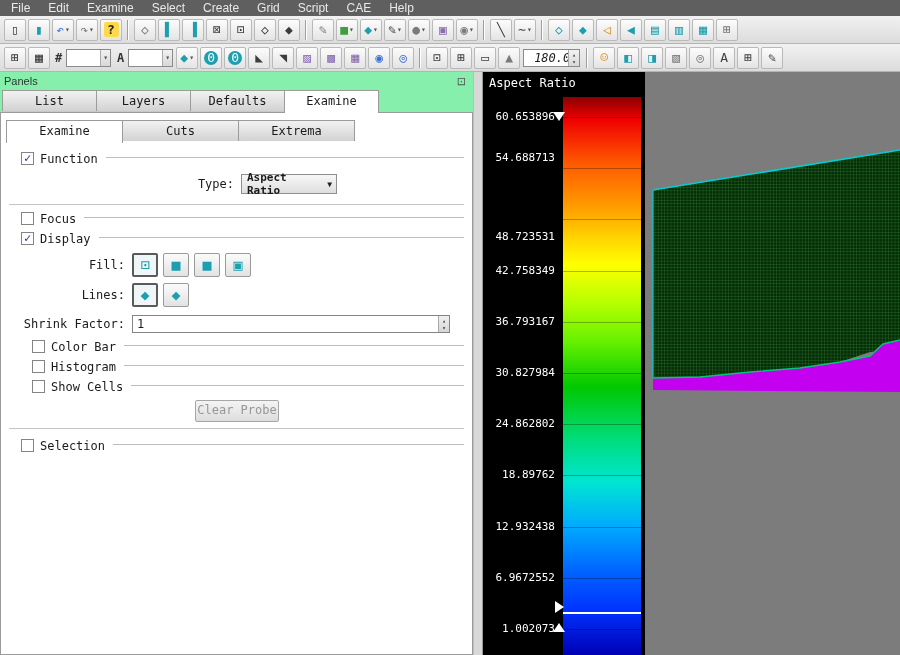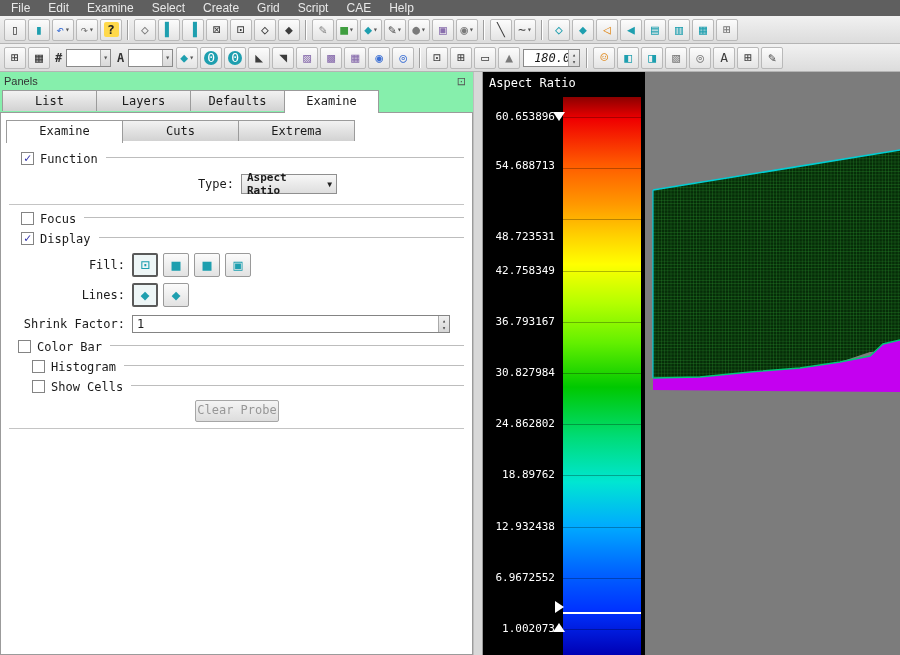--- a/index.html
+++ b/index.html
@@ -393,51 +393,56 @@
           <span class="rlabel">Shrink Factor:</span>
           <span class="textinput">
             <span class="val">1</span>
             <span class="mini-spin">
                 <span>▴</span>
                 <span>▾</span>
               </span>
           </span>
         </div>
 
-        <div class="row" style="top:226px;left:17px">
+        <div class="row" style="top:226px;left:31px">
           <span class="cb"></span>
           <span class="lbl">Color Bar</span>
           <span class="etch"></span>
         </div>
         <div class="row" style="top:246px;left:31px">
           <span class="cb"></span>
           <span class="lbl">Histogram</span>
           <span class="etch"></span>
         </div>
         <div class="row" style="top:266px;left:31px">
           <span class="cb"></span>
           <span class="lbl">Show Cells</span>
           <span class="etch"></span>
         </div>
 
         <div class="pushbtn" style="top:287px">Clear Probe</div>
 
         <div class="hr" style="top:315px"></div>
 
+        <div class="row" style="top:325px">
+          <span class="cb"></span>
+          <span class="lbl">Selection</span>
+          <span class="etch"></span>
+        </div>
 
       </div>
     </div>
 
     <div class="gutter"></div>
 
     <div class="cb-panel">
       <div class="cb-title">Aspect Ratio</div>
       <div class="cb-ticks">
           <span class="cb-tick" style="top: 38px;">60.653896</span>
-          <span class="cb-tick" style="top: 87px; padding-left: 26px;">54.688713</span>
+          <span class="cb-tick" style="top: 79px; padding-left: 26px;">54.688713</span>
           <span class="cb-tick" style="top: 158px;">48.723531</span>
           <span class="cb-tick" style="top: 191.6px;">42.758349</span>
           <span class="cb-tick" style="top: 242.8px; margin-left: 24px;">36.793167</span>
           <span class="cb-tick" style="top: 294px;">30.827984</span>
           <span class="cb-tick" style="top: 345.2px; margin-left: 32px;">24.862802</span>
           <span class="cb-tick" style="top: 396.4px; margin-left: 16px;">18.89762</span>
           <span class="cb-tick" style="top: 447.6px;">12.932438</span>
           <span class="cb-tick" style="top: 498.8px;">6.9672552</span>
           <span class="cb-tick" style="top: 550px;">1.002073</span>
         </div>

